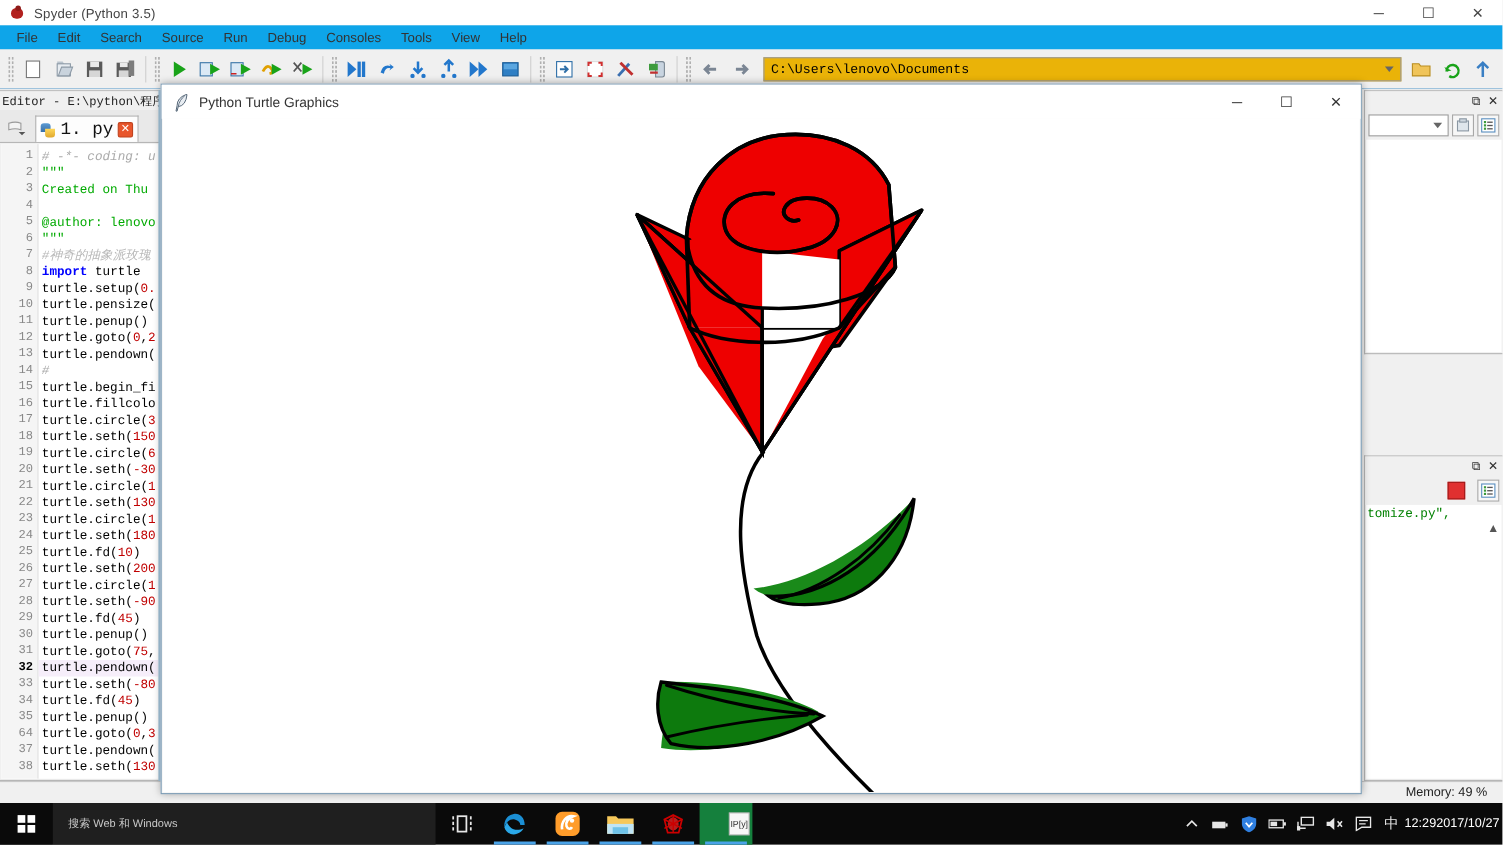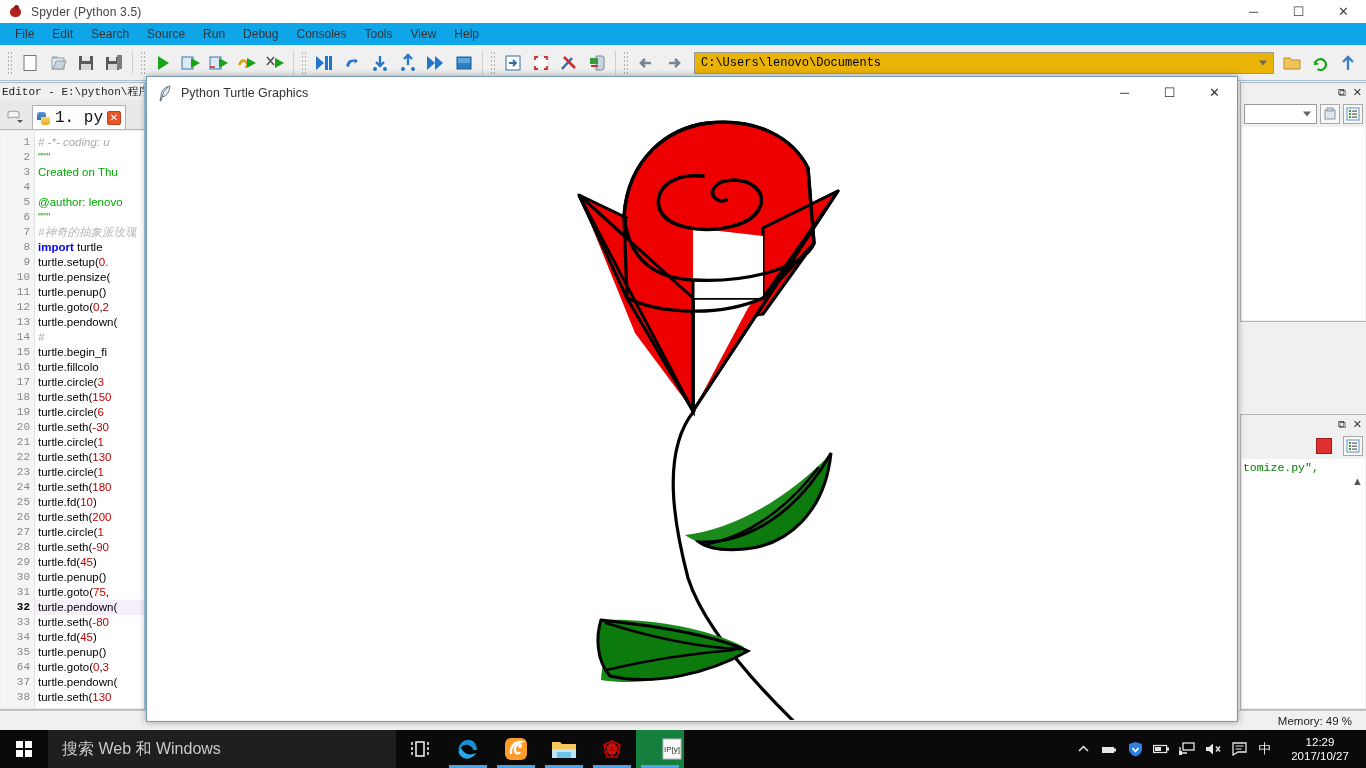--- a/index.html
+++ b/index.html
@@ -140,21 +140,21 @@
   }
   .gutter .ln {
     font-family: "Liberation Mono", monospace; font-size: 11px; color: #888;
     text-align: right; padding-right: 4px; height: 15px; line-height: 15px;
   }
   .gutter .ln.cur { color: #000; font-weight: bold; }
   .codelines {
     flex: 1; padding-top: 4px; overflow: hidden; position: relative;
   }
   .cl {
-    font-family: Liberation Sans, sans-serif; font-size: 11.5px;
+    font-family: Liberation Mono, monospace; font-size: 11.5px;
     height: 15px; line-height: 15px; white-space: pre; padding-left: 3px;
     color: #000;
   }
   .cl.hl { background: #f6eefa; }
   .c-com { color: #aaaaaa; font-style: italic; }
   .c-str { color: #00aa00; }
   .c-kw  { color: #0000ff; font-weight: bold; }
   .c-num { color: #c00000; }
   .c-cjk { color: #b8b8b8; font-style: italic; }
 
@@ -253,38 +253,38 @@
     position: absolute; background: #ffffff; width: 7.5px; height: 7.5px;
   }
   .win-logo i:nth-child(1){left:0;top:0;}
   .win-logo i:nth-child(2){left:9px;top:0;}
   .win-logo i:nth-child(3){left:0;top:9px;}
   .win-logo i:nth-child(4){left:9px;top:9px;}
   .search-box {
     width: 348px; height: 38px; background: #1f1f1f;
     display: flex; align-items: center; padding-left: 14px;
   }
-  .search-box .sp { font-size: 16px; color: #c9c9c9; }
+  .search-box .sp { font-size: 10px; color: #c9c9c9; }
   .tb-task {
     width: 48px; height: 38px; display: flex; align-items: center; justify-content: center;
     position: relative;
   }
   .tb-task.active { background: #15803d; justify-content: flex-end; }
   .tb-task .underline {
     position: absolute; bottom: 0; left: 5px; right: 5px; height: 3px; background: #4aa3e8;
   }
   .tray {
     margin-left: auto; display: flex; align-items: center; gap: 0px; padding-right: 4px;
   }
   .tray-ico {
     width: 26px; height: 38px; display: flex; align-items: center; justify-content: center;
     color: #e6e6e6; font-size: 13px;
   }
   .clock {
-    width: 84px; height: 38px; display: flex; flex-direction: column;
+    width: 84px; height: 38px; display: flex; flex-direction: row;
     align-items: center; justify-content: center; color: #fff;
     font-size: 11.5px; line-height: 14px;
   }
 
   
   .edge-strip {
     position: absolute; left: 144px; top: 82px; width: 3px; height: 628px;
     background: #a7c9e0;
   }
 </style>

